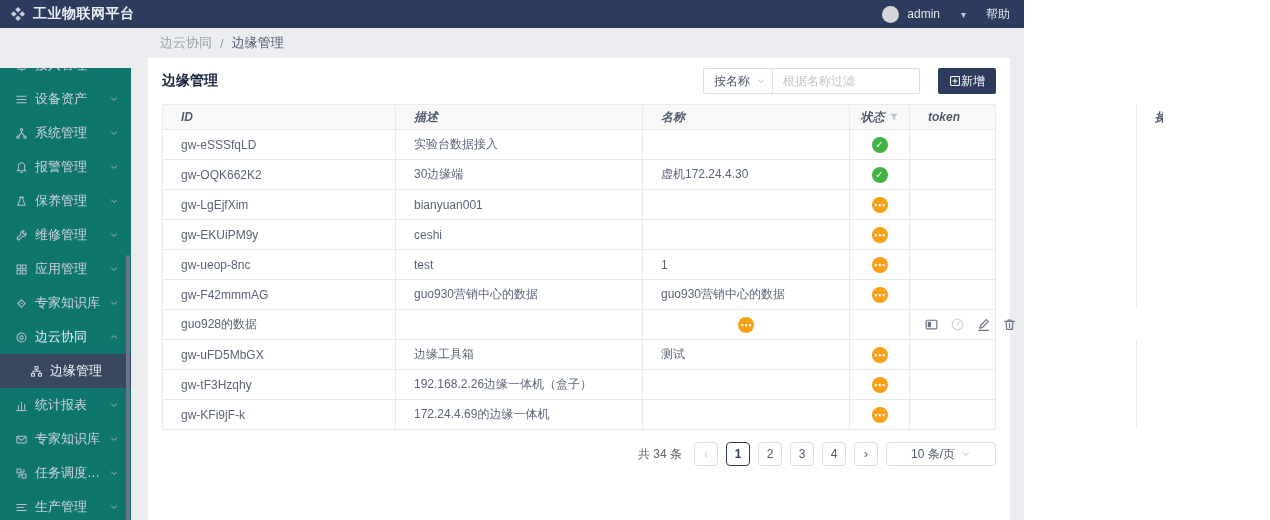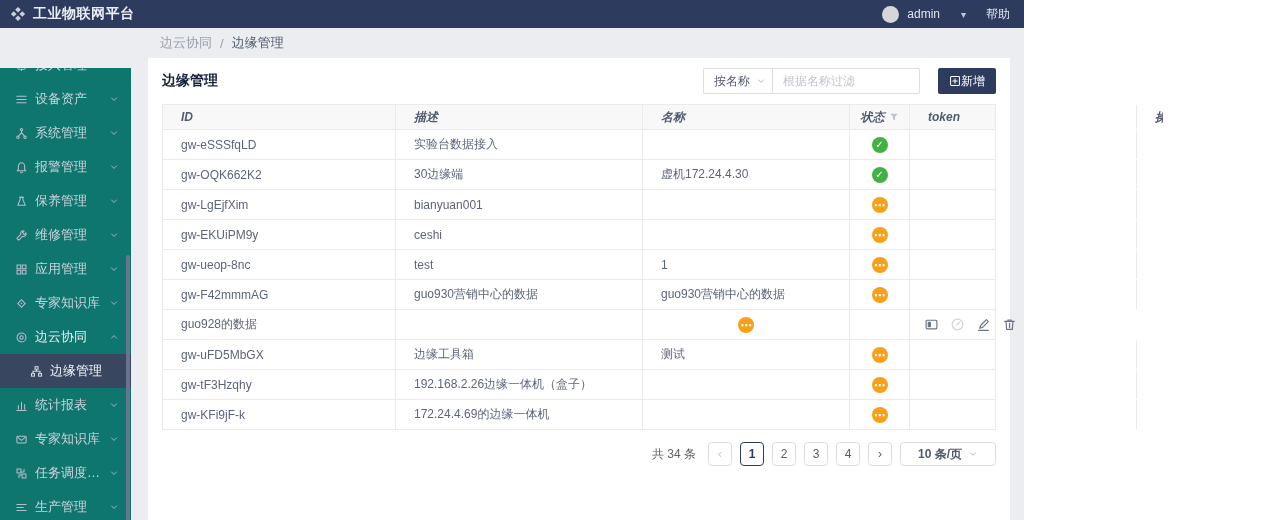--- a/index.html
+++ b/index.html
@@ -79,21 +79,21 @@
   .op svg { width:100%; height:100%; }
   .op.disabled { color:#d2d5db; }
 
   
   .pager { margin-top:12px; display:flex; align-items:center; justify-content:flex-end; gap:8px; color:#606266; }
   .pg-btn { min-width:24px; height:24px; border:1px solid #d9dce1; border-radius:4px; background:#fff;
     display:inline-flex; align-items:center; justify-content:center; cursor:pointer; font-size:12px; color:#515a6e; padding:0 4px; }
   .pg-btn.disabled { color:#c8cbd2; cursor:default; }
   .pg-btn.active { border-color:#2d3b5e; color:#2d3b5e; font-weight:600; }
   .pg-size { height:24px; border:1px solid #d9dce1; border-radius:4px; background:#fff; display:inline-flex;
-    align-items:center; gap:6px; padding:0 17px; cursor:pointer; color:#515a6e;font-weight:bold; }
+    align-items:center; gap:6px; padding:0 24px; cursor:pointer; color:#515a6e; }
   .pg-size .chev { color:#b6bac1; margin-left:0; }
   .pg-total { margin-right:4px; }
 </style>
 </head>
 <body>
 
 <div class="app">
 
   <div class="topbar">
     <div class="logo-area">

